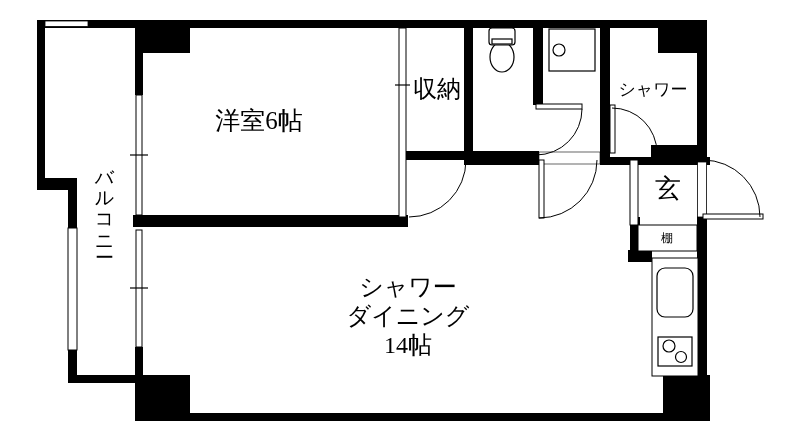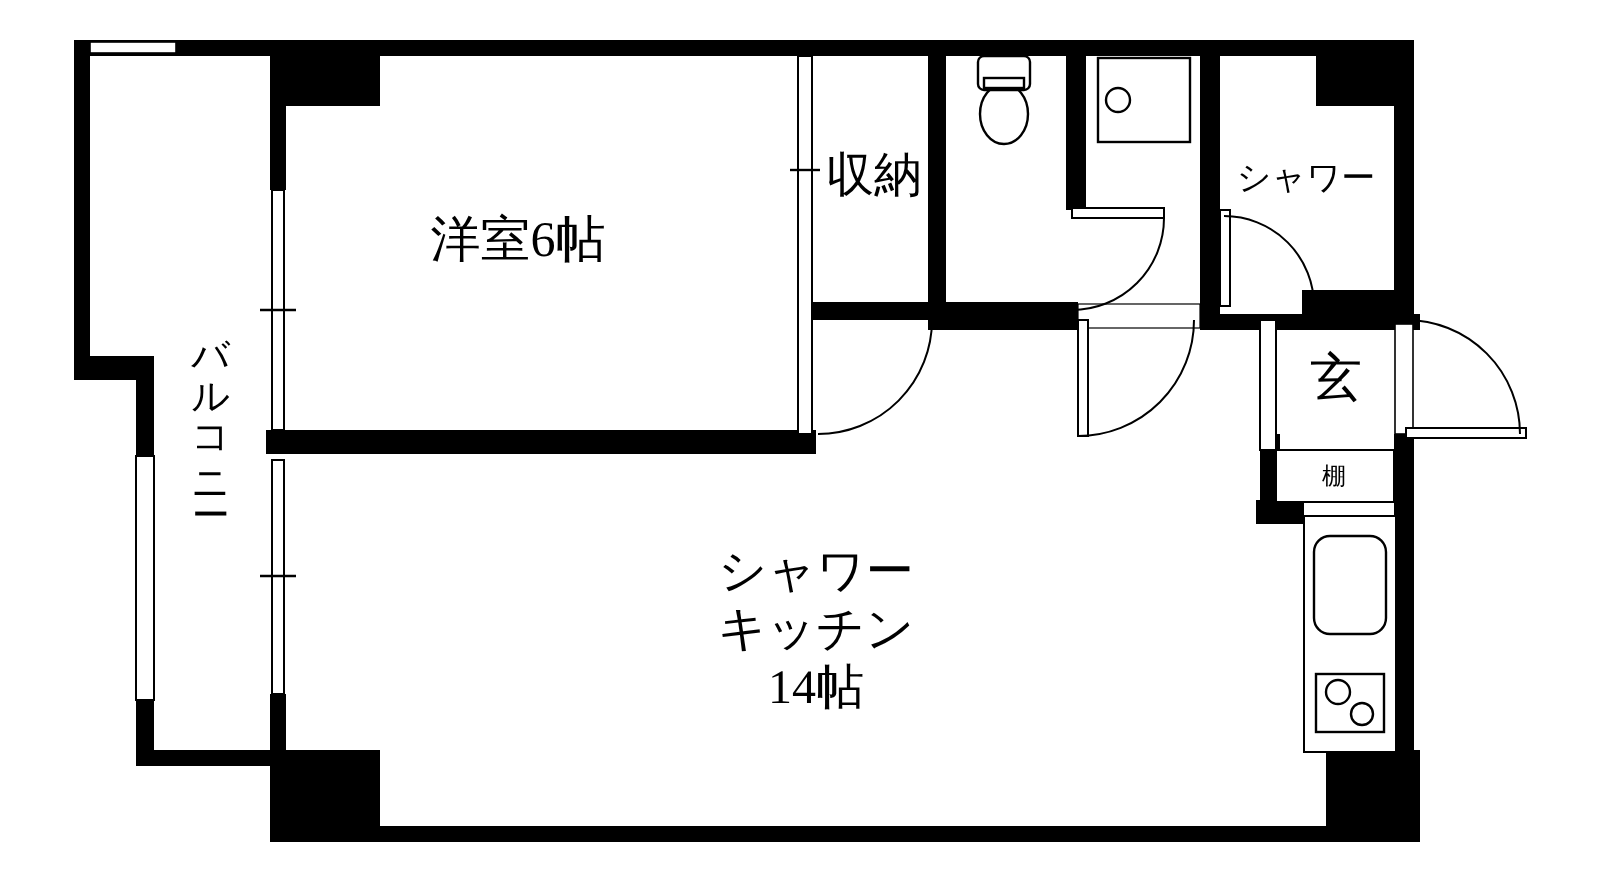--- a/index.html
+++ b/index.html
@@ -100,17 +100,17 @@
   <div class="lbl" style="left:653px;top:89px;font-size:17px;line-height:21px;">
     <div>シャワー</div>
   </div>
 
   <div class="lbl" style="left:668px;top:189px;font-size:26px;">玄</div>
 
   <div class="lbl" style="left:667px;top:238px;font-size:12px;">棚</div>
 
   <div class="lbl" style="left:408px;top:316px;font-size:24px;line-height:29px;">
     <div>シャワー</div>
-    <div>キッチン</div>
+    <div>ダイニング</div>
     <div>14帖</div>
   </div>
 
 </div>
 
 </body></html>

